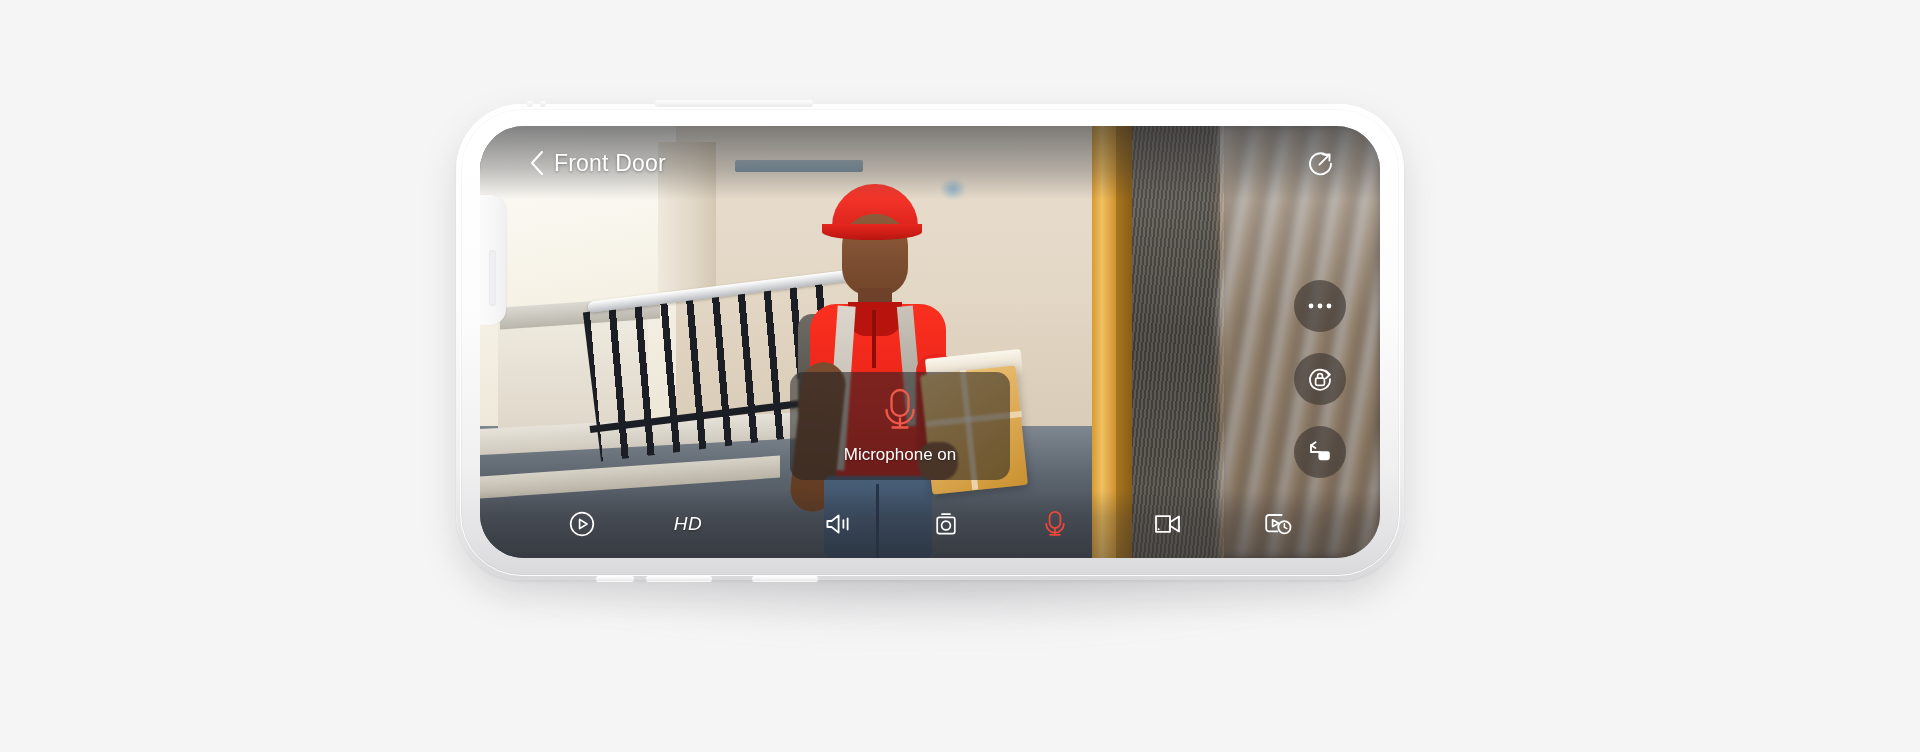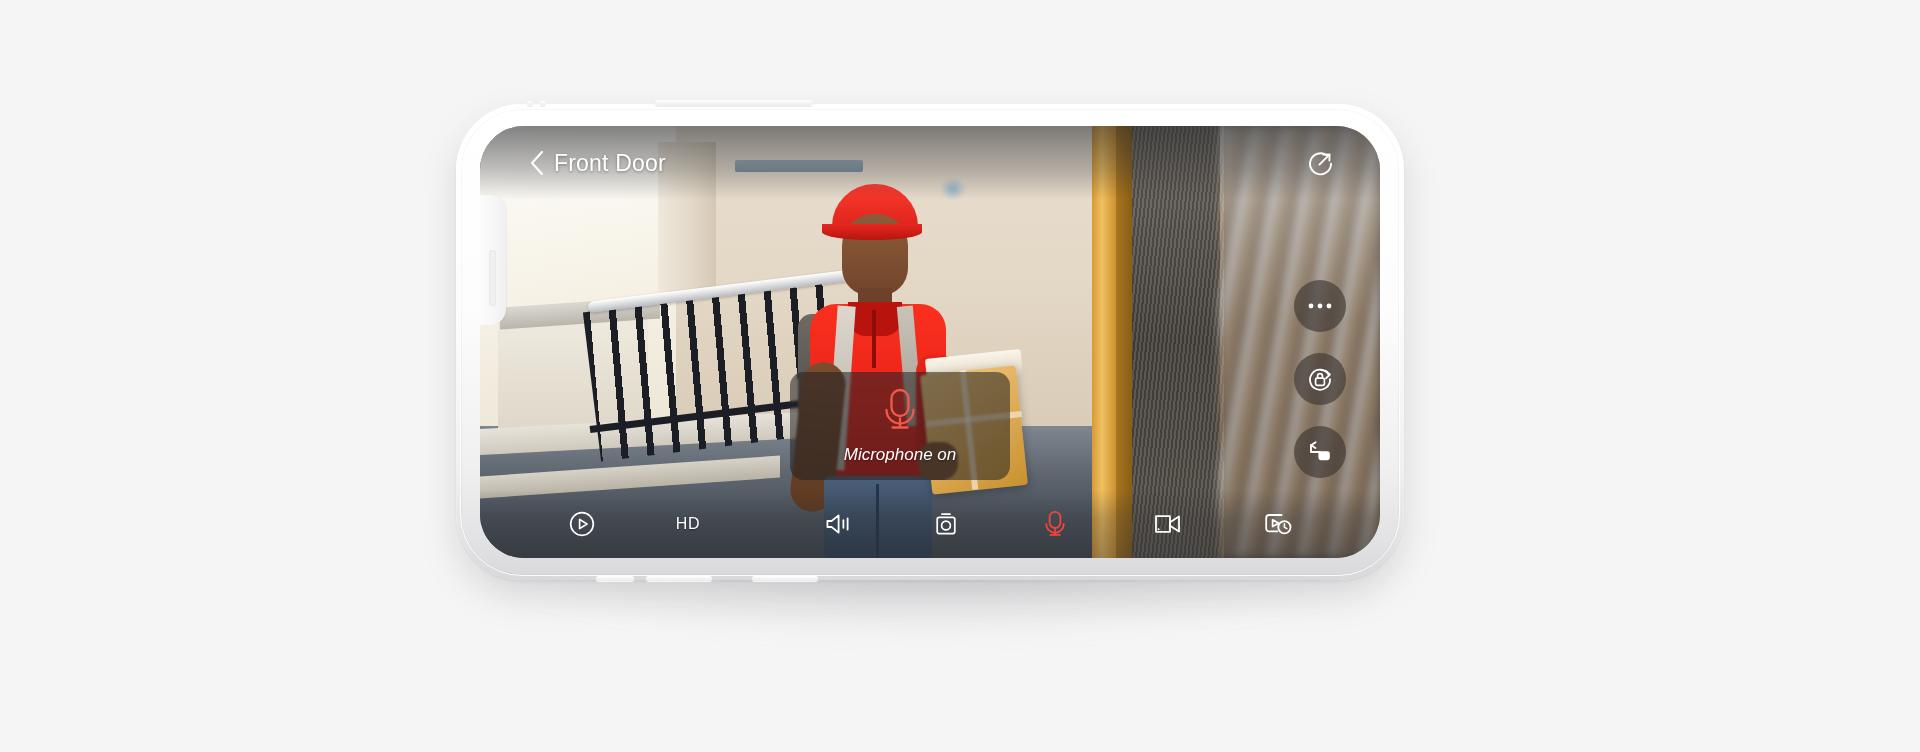--- a/index.html
+++ b/index.html
@@ -192,35 +192,35 @@
   .round-btn{ width:52px; height:52px; border-radius:50%;
               background:rgba(58,52,48,.62);
               display:flex; align-items:center; justify-content:center;
               cursor:pointer; backdrop-filter:blur(3px); }
 
   
   #toast{
     position:absolute; left:310px; top:246px; width:220px; height:108px; z-index:35;
     background:rgba(32,32,34,.55); border-radius:14px;
     display:flex; flex-direction:column; align-items:center; justify-content:center;
-    gap:12px; backdrop-filter:blur(1px);font-style:italic;
+    gap:12px; backdrop-filter:blur(1px);
   }
   #toast-label{ color:#fff; font-size:17px; text-shadow:0 1px 2px rgba(0,0,0,.4); }
 
   
   #bottombar{
     position:absolute; left:0; bottom:0; width:900px; height:68px; z-index:30;
     background:linear-gradient(180deg,rgba(45,45,48,0) 0%,rgba(45,45,48,.26) 40%,rgba(45,45,48,.42) 100%);
     display:flex; align-items:center;
   }
   .tb{ position:absolute; top:50%; transform:translate(-50%,-50%);
        display:flex; align-items:center; justify-content:center; cursor:pointer;
        width:44px; height:34px; }
-  #tb-hd{ color:#fff; font-size:16px; letter-spacing:.6px; width:56px;
-          text-shadow:0 1px 2px rgba(0,0,0,.4); }
+  #tb-hd{ color:#fff; font-size:19px; letter-spacing:.6px; width:56px;
+          text-shadow:0 1px 2px rgba(0,0,0,.4);font-style:italic; }
 
   svg{ display:block; overflow:visible; }
 </style>
 </head>
 <body>
 
 <div id="stage">
 
   <div id="phone-shadow"></div>
 

